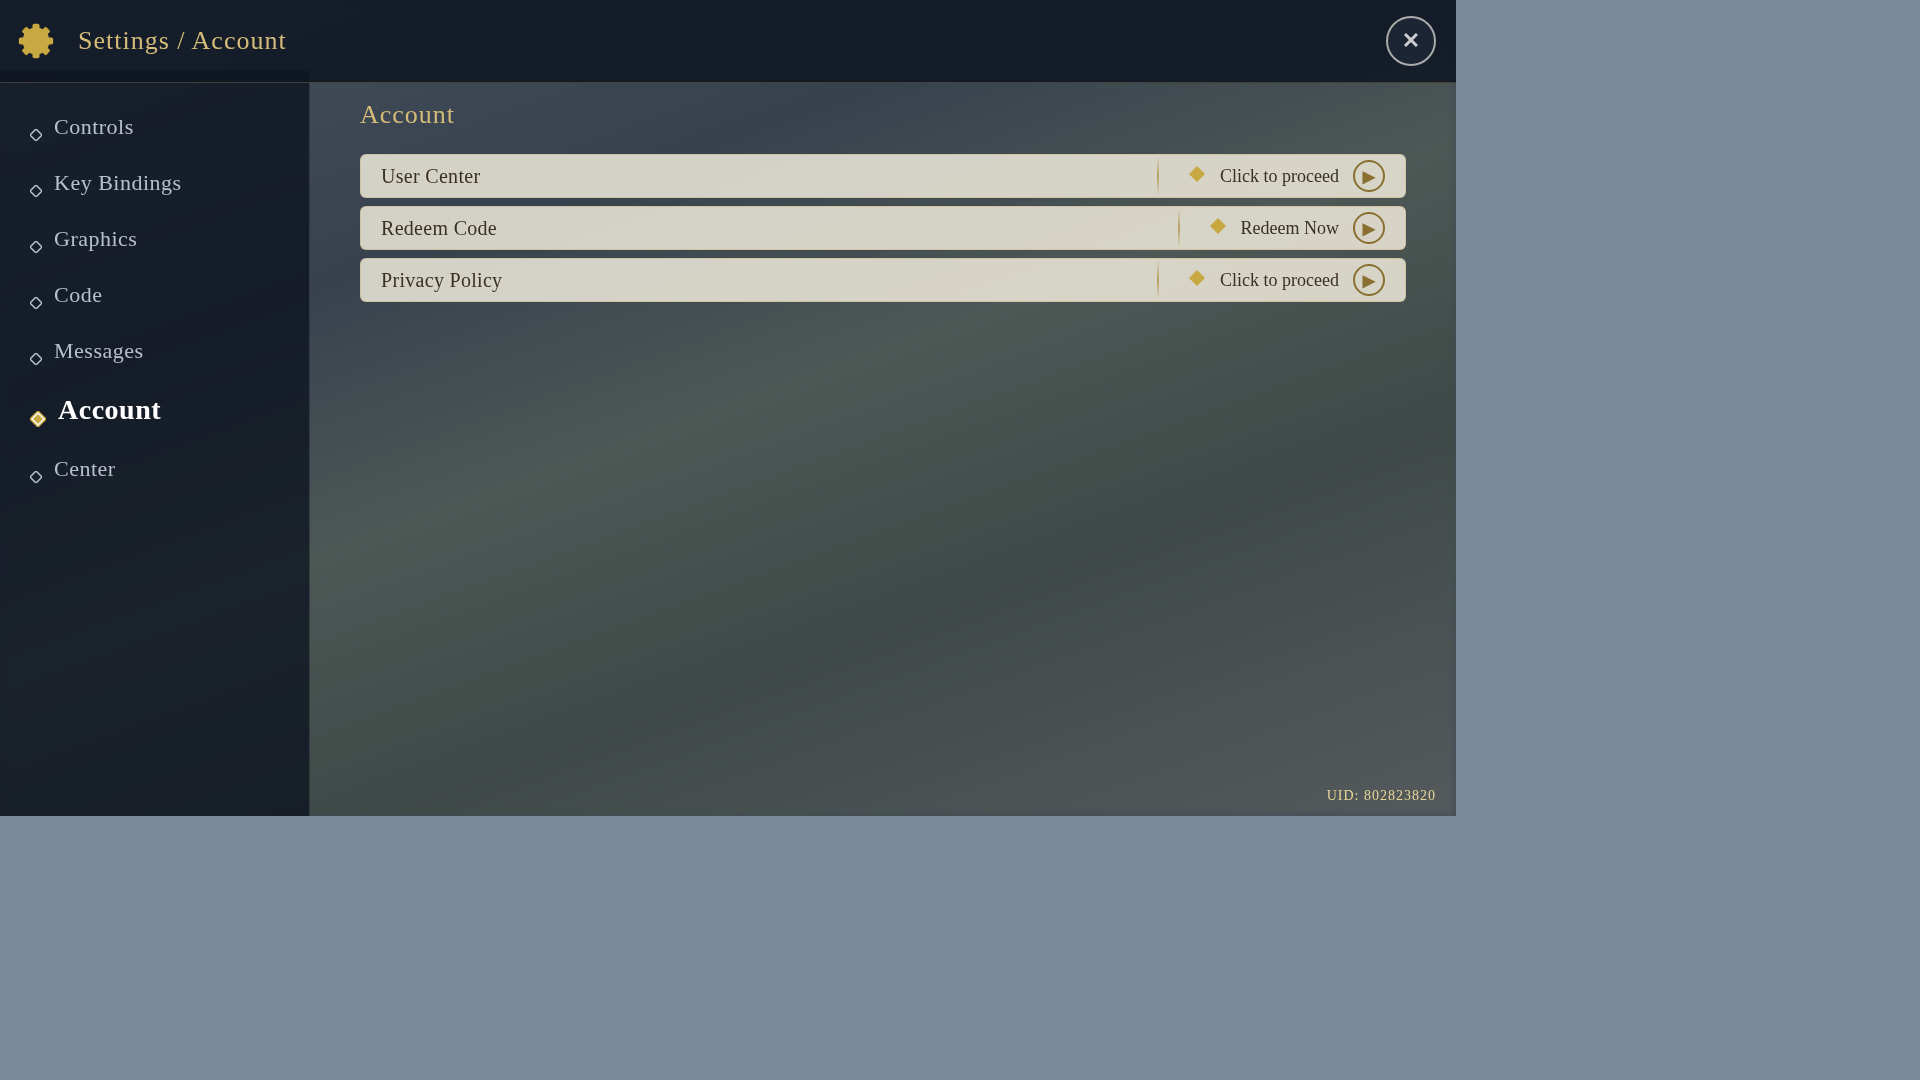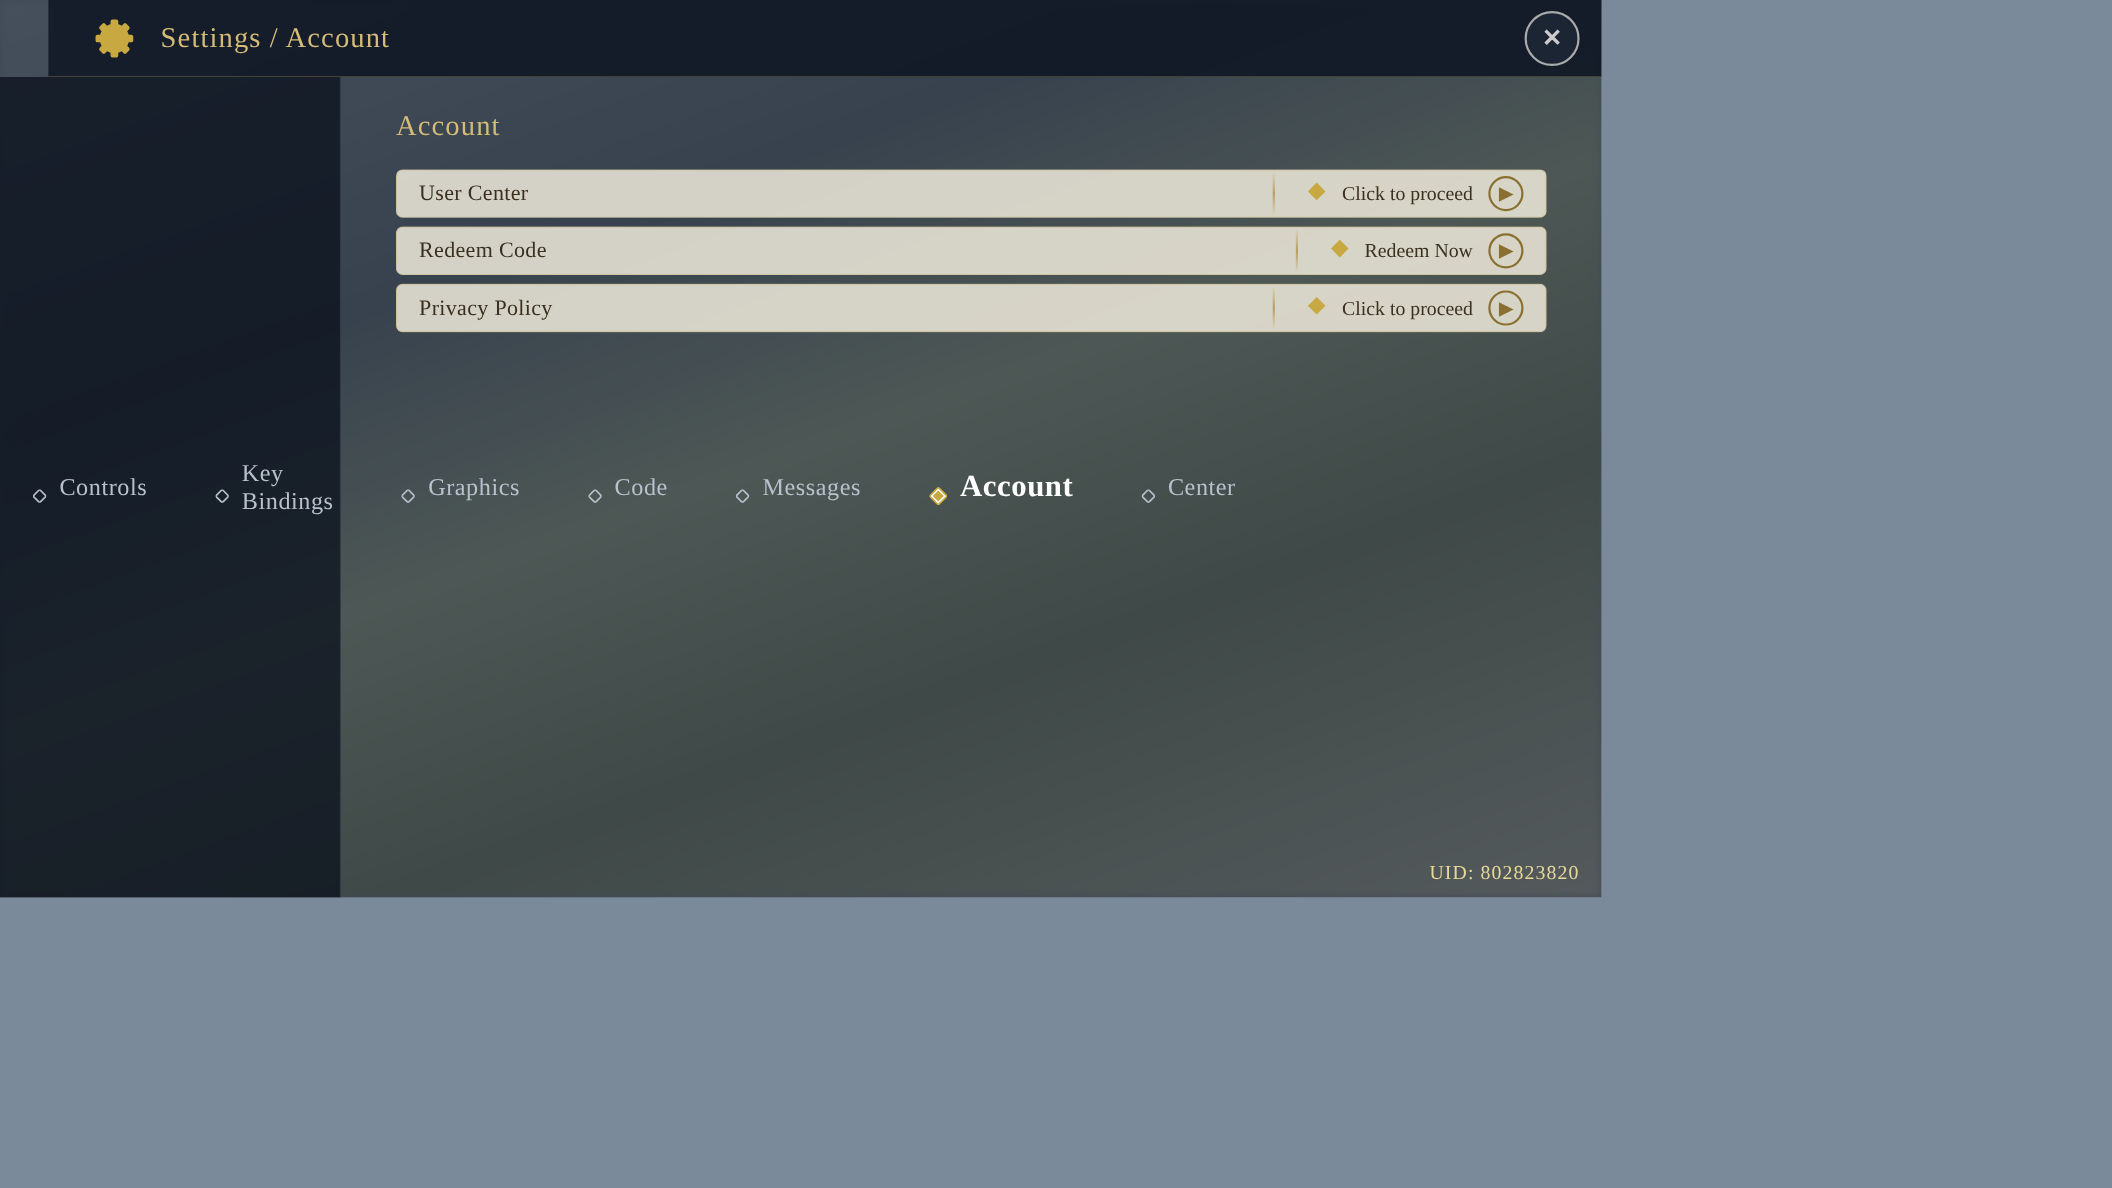--- a/index.html
+++ b/index.html
@@ -29,28 +29,27 @@
       background: rgba(15, 20, 30, 0.55);
       z-index: 1;
     }
 
     
     .header {
       position: absolute;
       top: 0;
       left: 0;
       right: 0;
-      height: 70px;
+      height: 83px;
       background: rgba(15, 22, 35, 0.88);
       display: flex;
       align-items: center;
-      padding: 0 36px;
+      padding: 0 12px;
       z-index: 10;
       border-bottom: 1px solid rgba(180, 160, 100, 0.3);
-      margin-left: 44px;
     }
 
     .header-icon {
       width: 48px;
       height: 48px;
       margin-right: 18px;
       display: flex;
       align-items: center;
       justify-content: center;
     }
@@ -98,21 +97,21 @@
       z-index: 5;
     }
 
     
     .sidebar {
       width: 310px;
       padding: 30px 0;
       background: rgba(10, 16, 28, 0.75);
       border-right: 1px solid rgba(120, 130, 150, 0.3);
       display: flex;
-      flex-direction: row;
+      flex-direction: column;
       gap: 2px;
     }
 
     .sidebar-item {
       display: flex;
       align-items: center;
       padding: 14px 30px;
       cursor: pointer;
       color: #b8c0cc;
       font-size: 22px;
@@ -207,21 +206,21 @@
       background: linear-gradient(to bottom, transparent, #b8a060, transparent);
       margin: 0 15px;
     }
 
     
     .uid-badge {
       position: absolute;
       bottom: 12px;
       right: 20px;
       color: #e8d898;
-      font-size: 18px;
+      font-size: 14px;
       z-index: 10;
       letter-spacing: 1px;
     }
   </style>
 </head>
 <body>
 
 <div class="bg"></div>
 <div class="overlay"></div>
 

